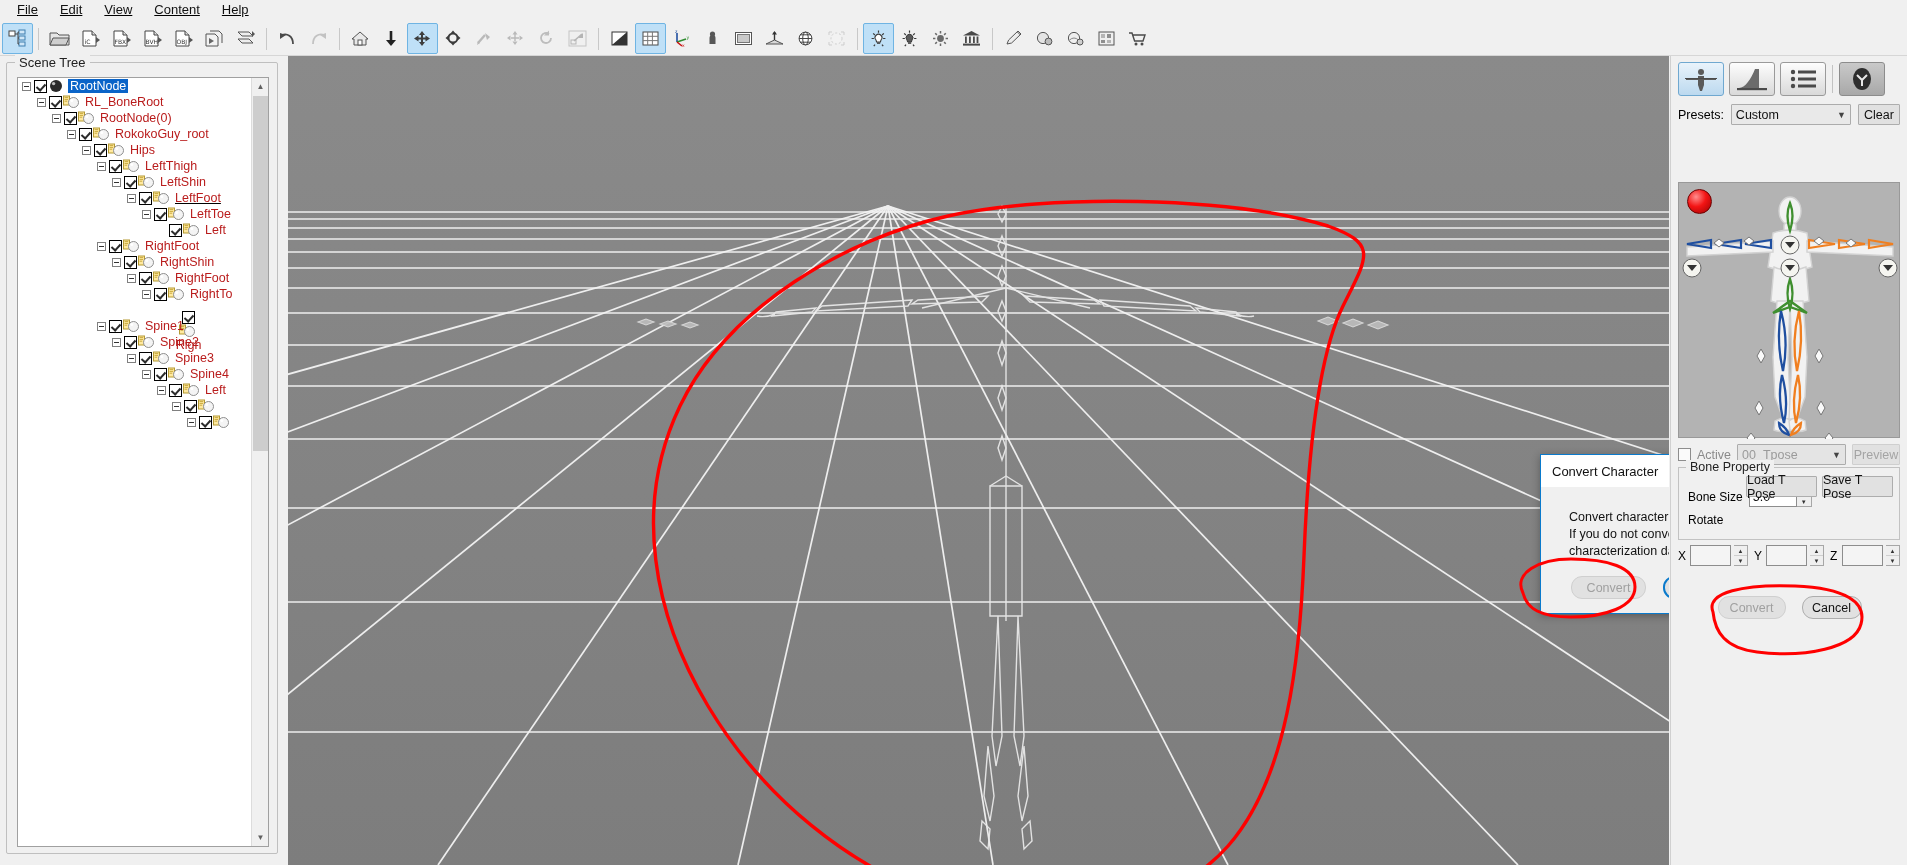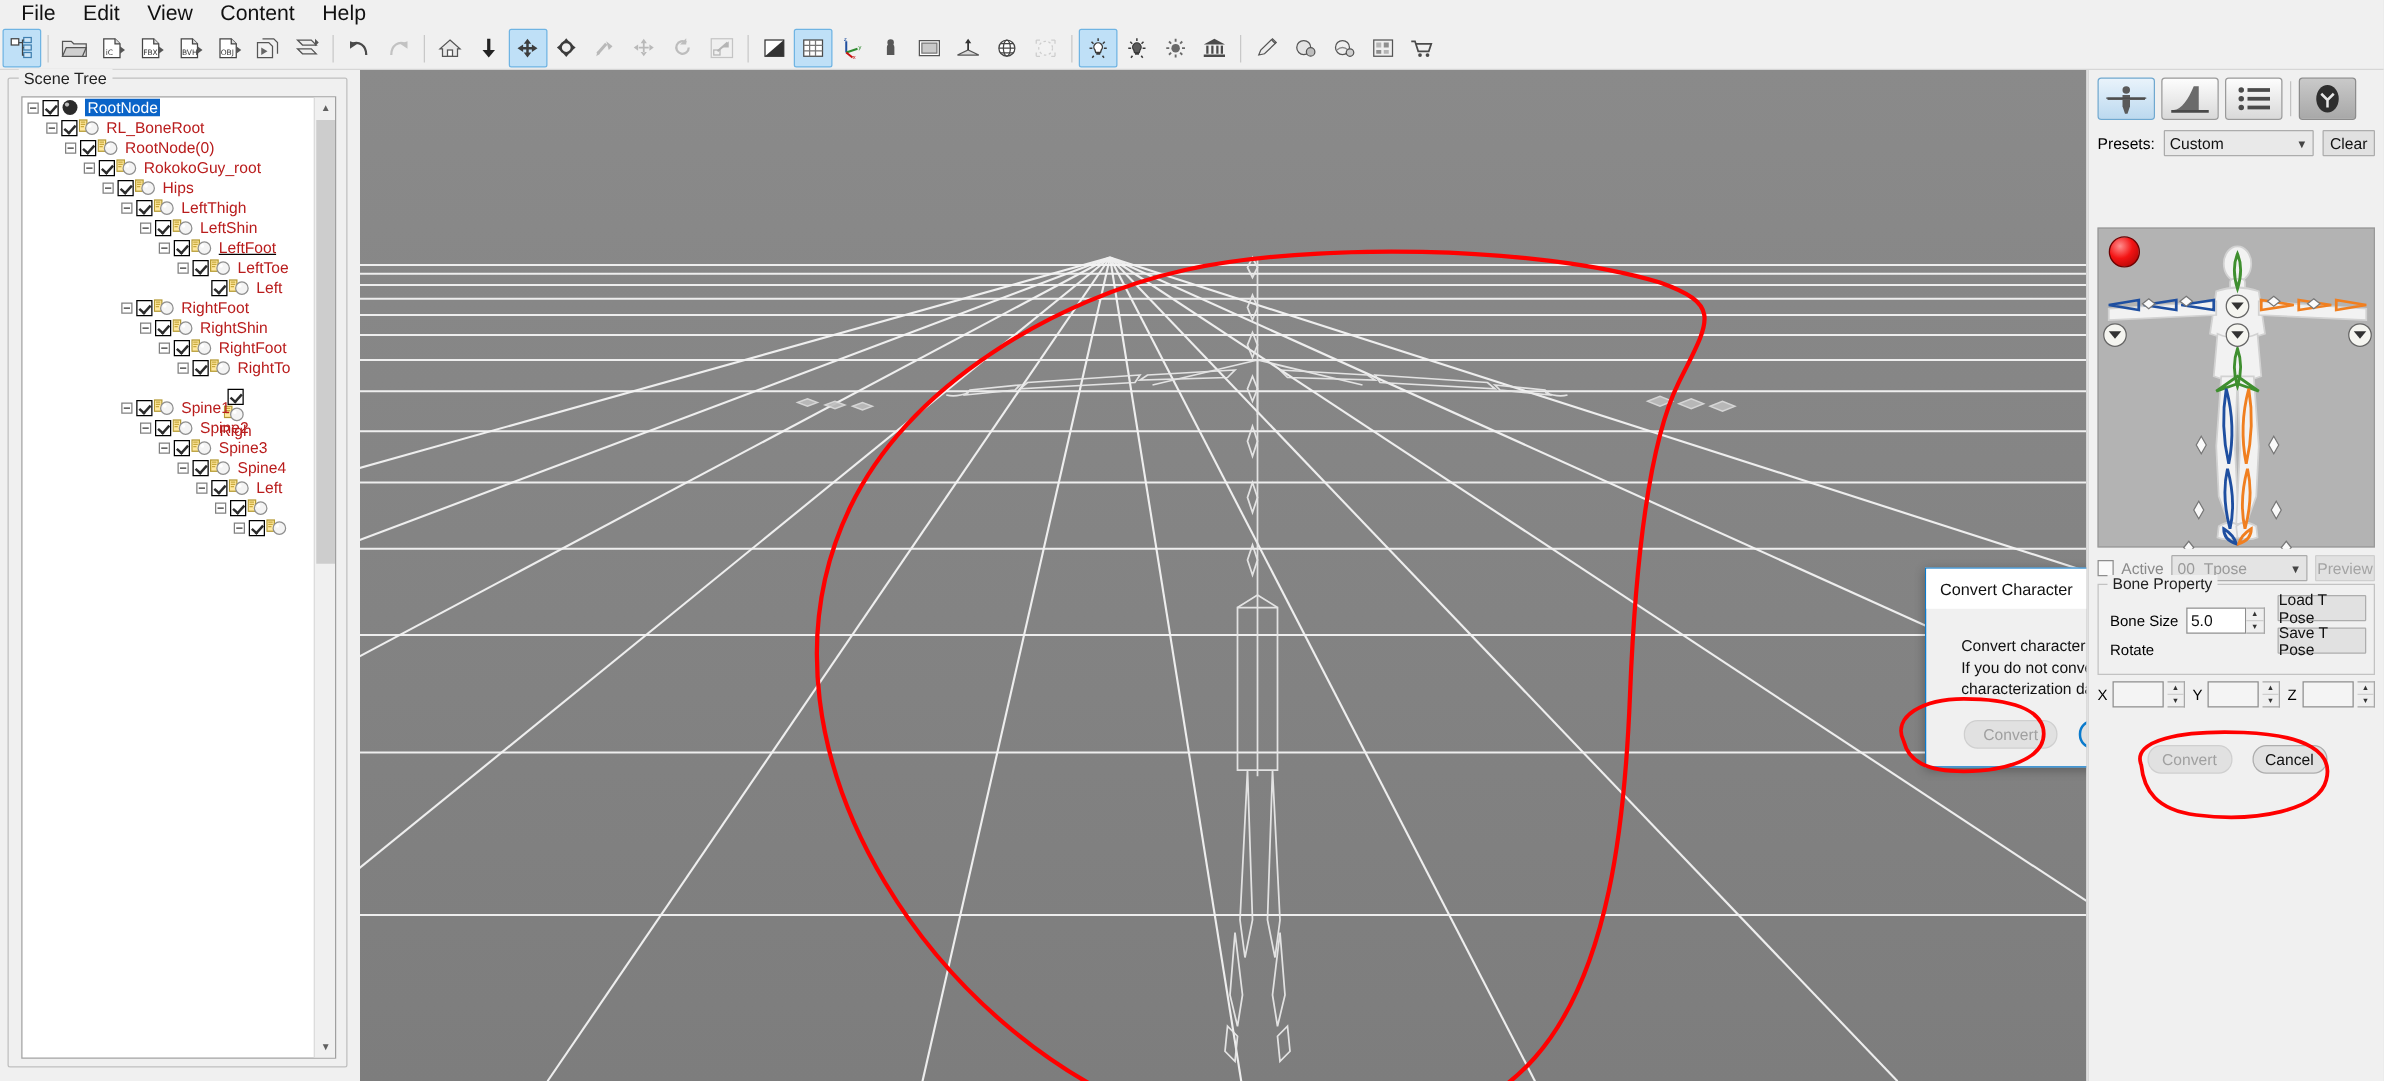--- a/index.html
+++ b/index.html
@@ -9,22 +9,22 @@
     font-size: 12px;
     background: #f0f0f0;
     overflow: hidden;
     color: #000;
   }
   #app { position: relative; width: 1907px; height: 865px; }
 
   
   .menubar {
     position: absolute; top: 0; left: 0; width: 1907px; height: 22px;
-    background: #f0f0f0; display: flex; align-items: center;
-    padding-left: 6px; font-size: 17px;
+    background: #f0f0f0; display: flex; 
+    padding-left: 6px; font-size: 13px; text-decoration: underline;
   }
   .menubar .mi { padding: 2px 11px; color: #111; cursor: default; }
 
   
   .toolbar {
     position: absolute; top: 22px; left: 0; width: 1907px; height: 34px;
     background: #f0f0f0; display: flex; align-items: center;
     padding-left: 2px; border-bottom: 1px solid #d6d6d6;
   }
   .tbtn {
@@ -997,21 +997,21 @@
           <div class="spin" style="width:48px">5.0</div>
           <div class="spinarrows">
             <span>▲</span>
             <span>▼</span>
           </div>
         </div>
       </div>
 
       <div style="position:absolute; left:9px; top:45px;">Rotate</div>
 
-      <div style="position:absolute; right:6px; top:8px; display:flex; flex-direction:column; gap:5px;">
+      <div style="position:absolute; right:6px; top:8px; display:flex; flex-direction:row; gap:5px;">
         <div class="smallbtn">Load T Pose</div>
         <div class="smallbtn">Save T Pose</div>
       </div>
     </div>
 
     <div style="position:absolute; left:7px; top:489px; width:222px; display:flex; align-items:center; gap:3px;">
       <span style="width:10px">X</span>
       <div class="spin dis" style="width:42px"></div>
       <div class="spinarrows">
           <span>▲</span>

